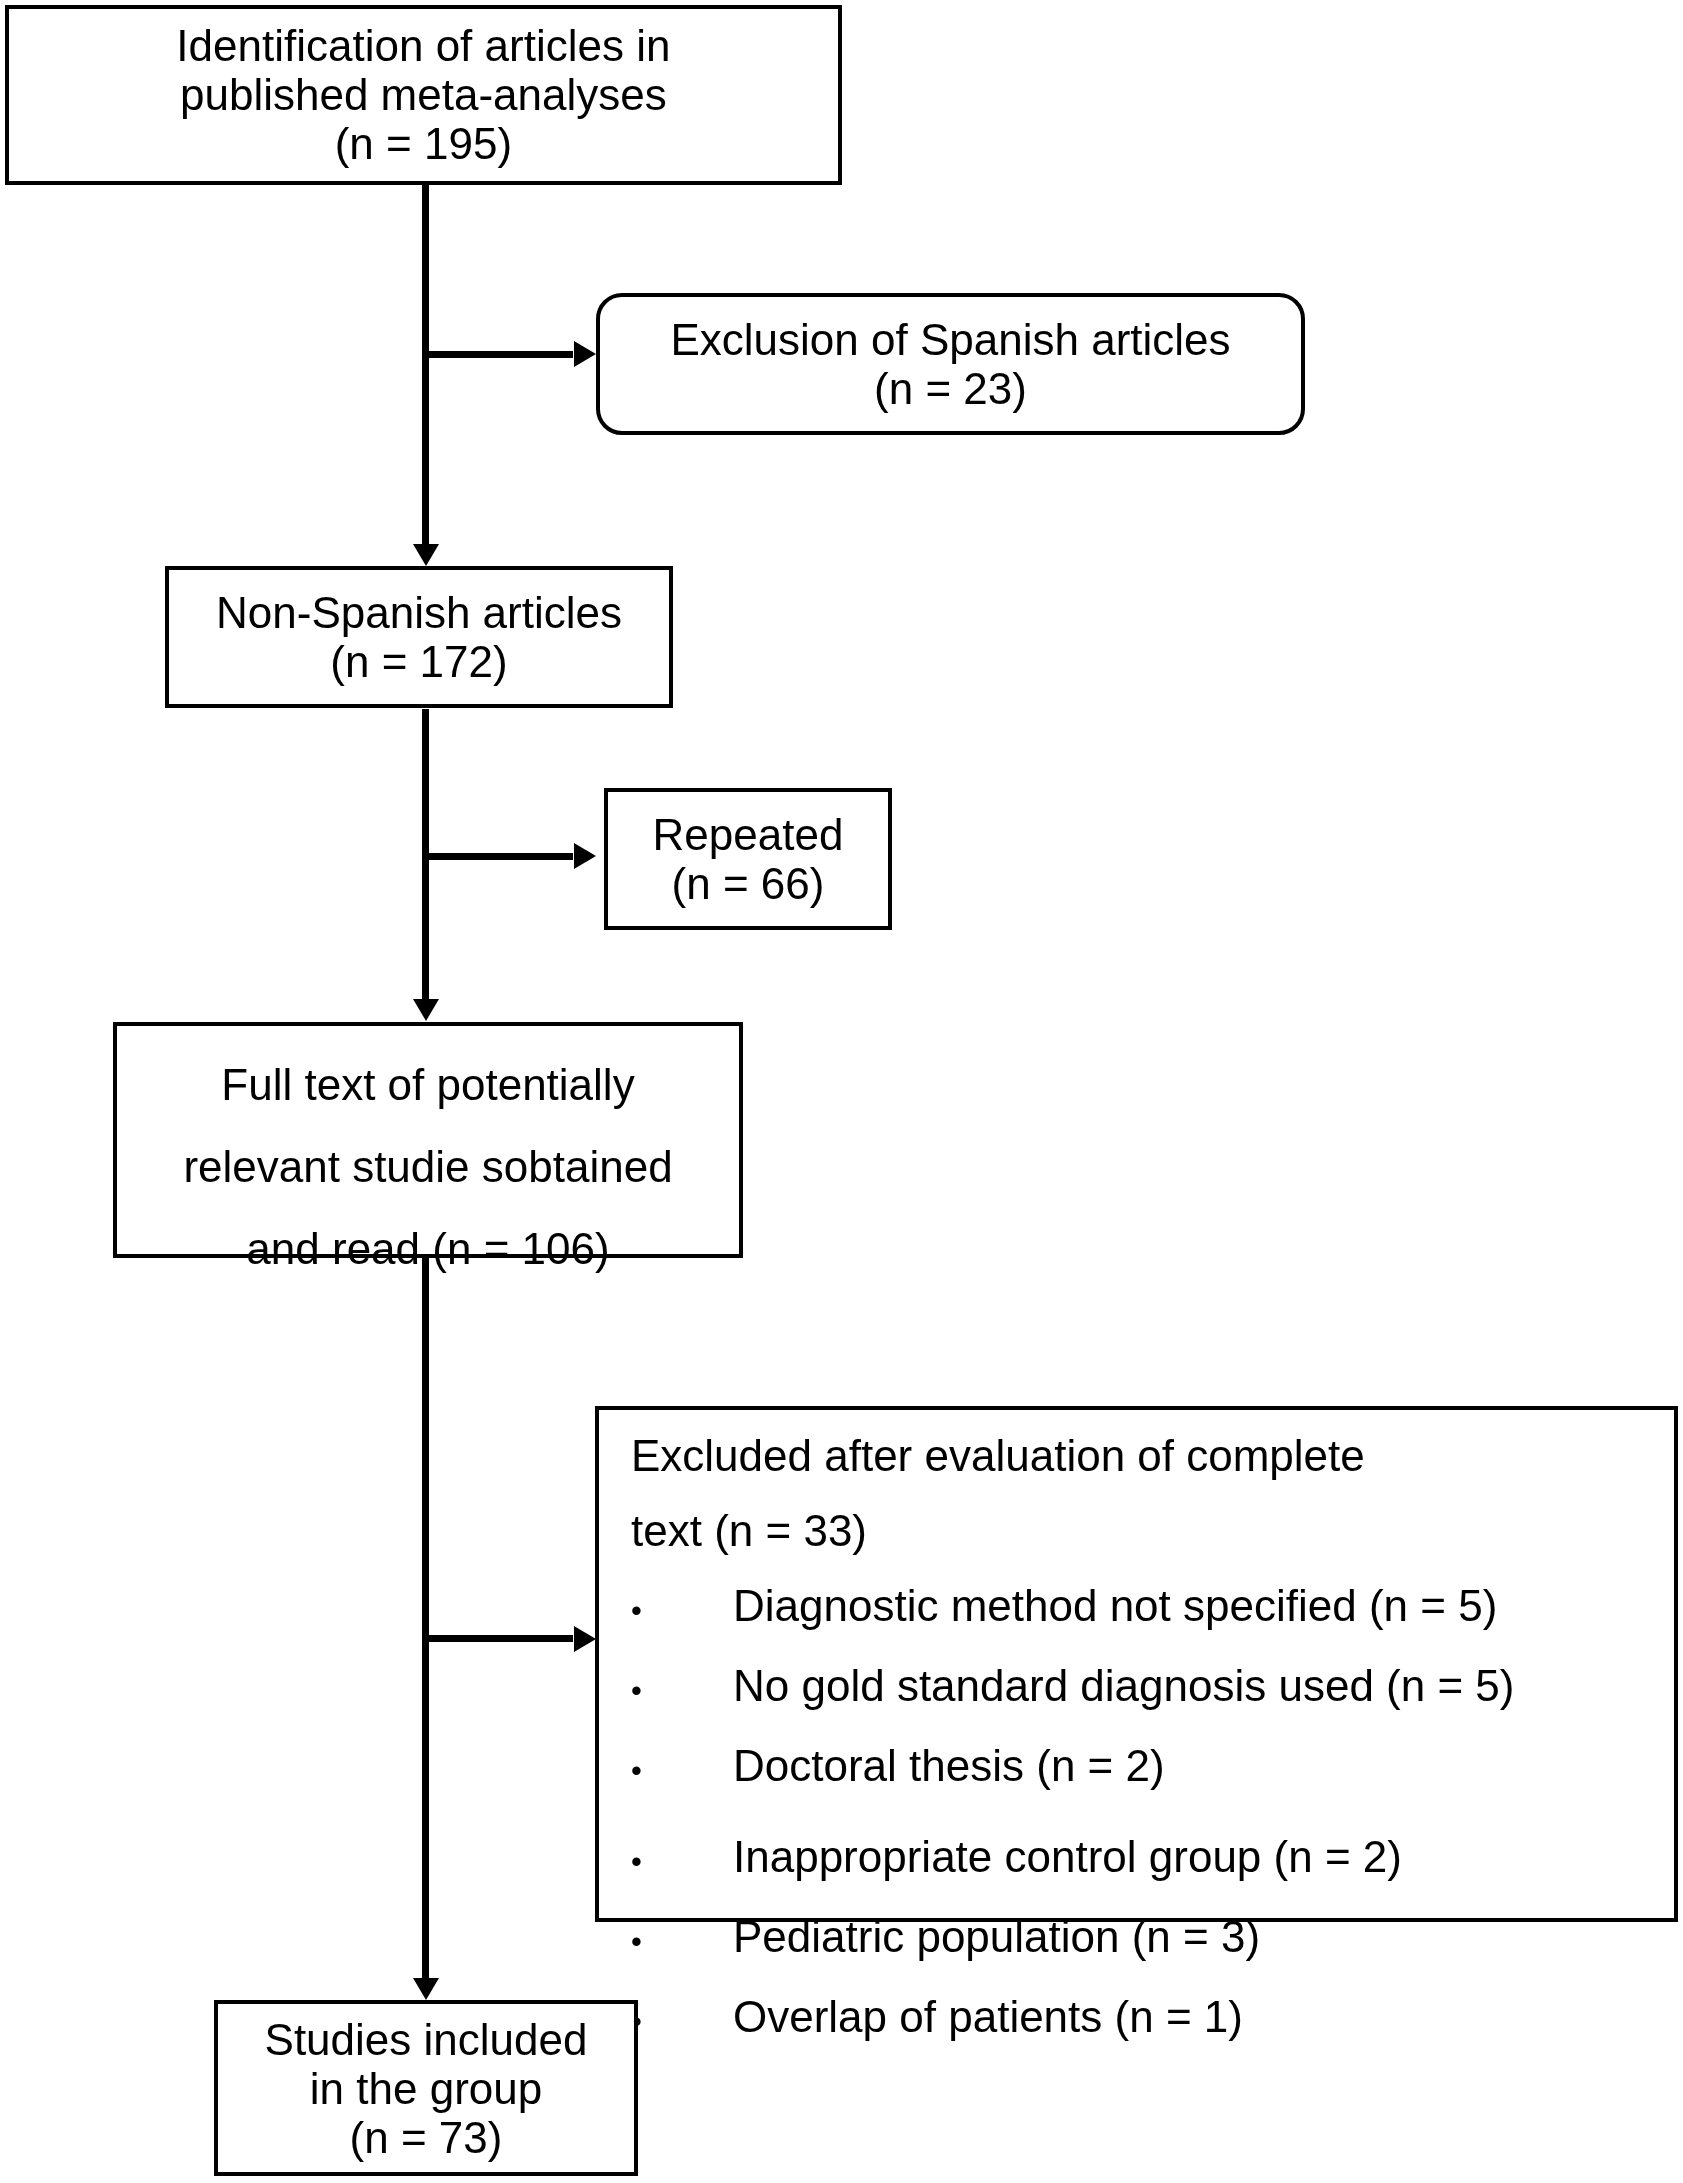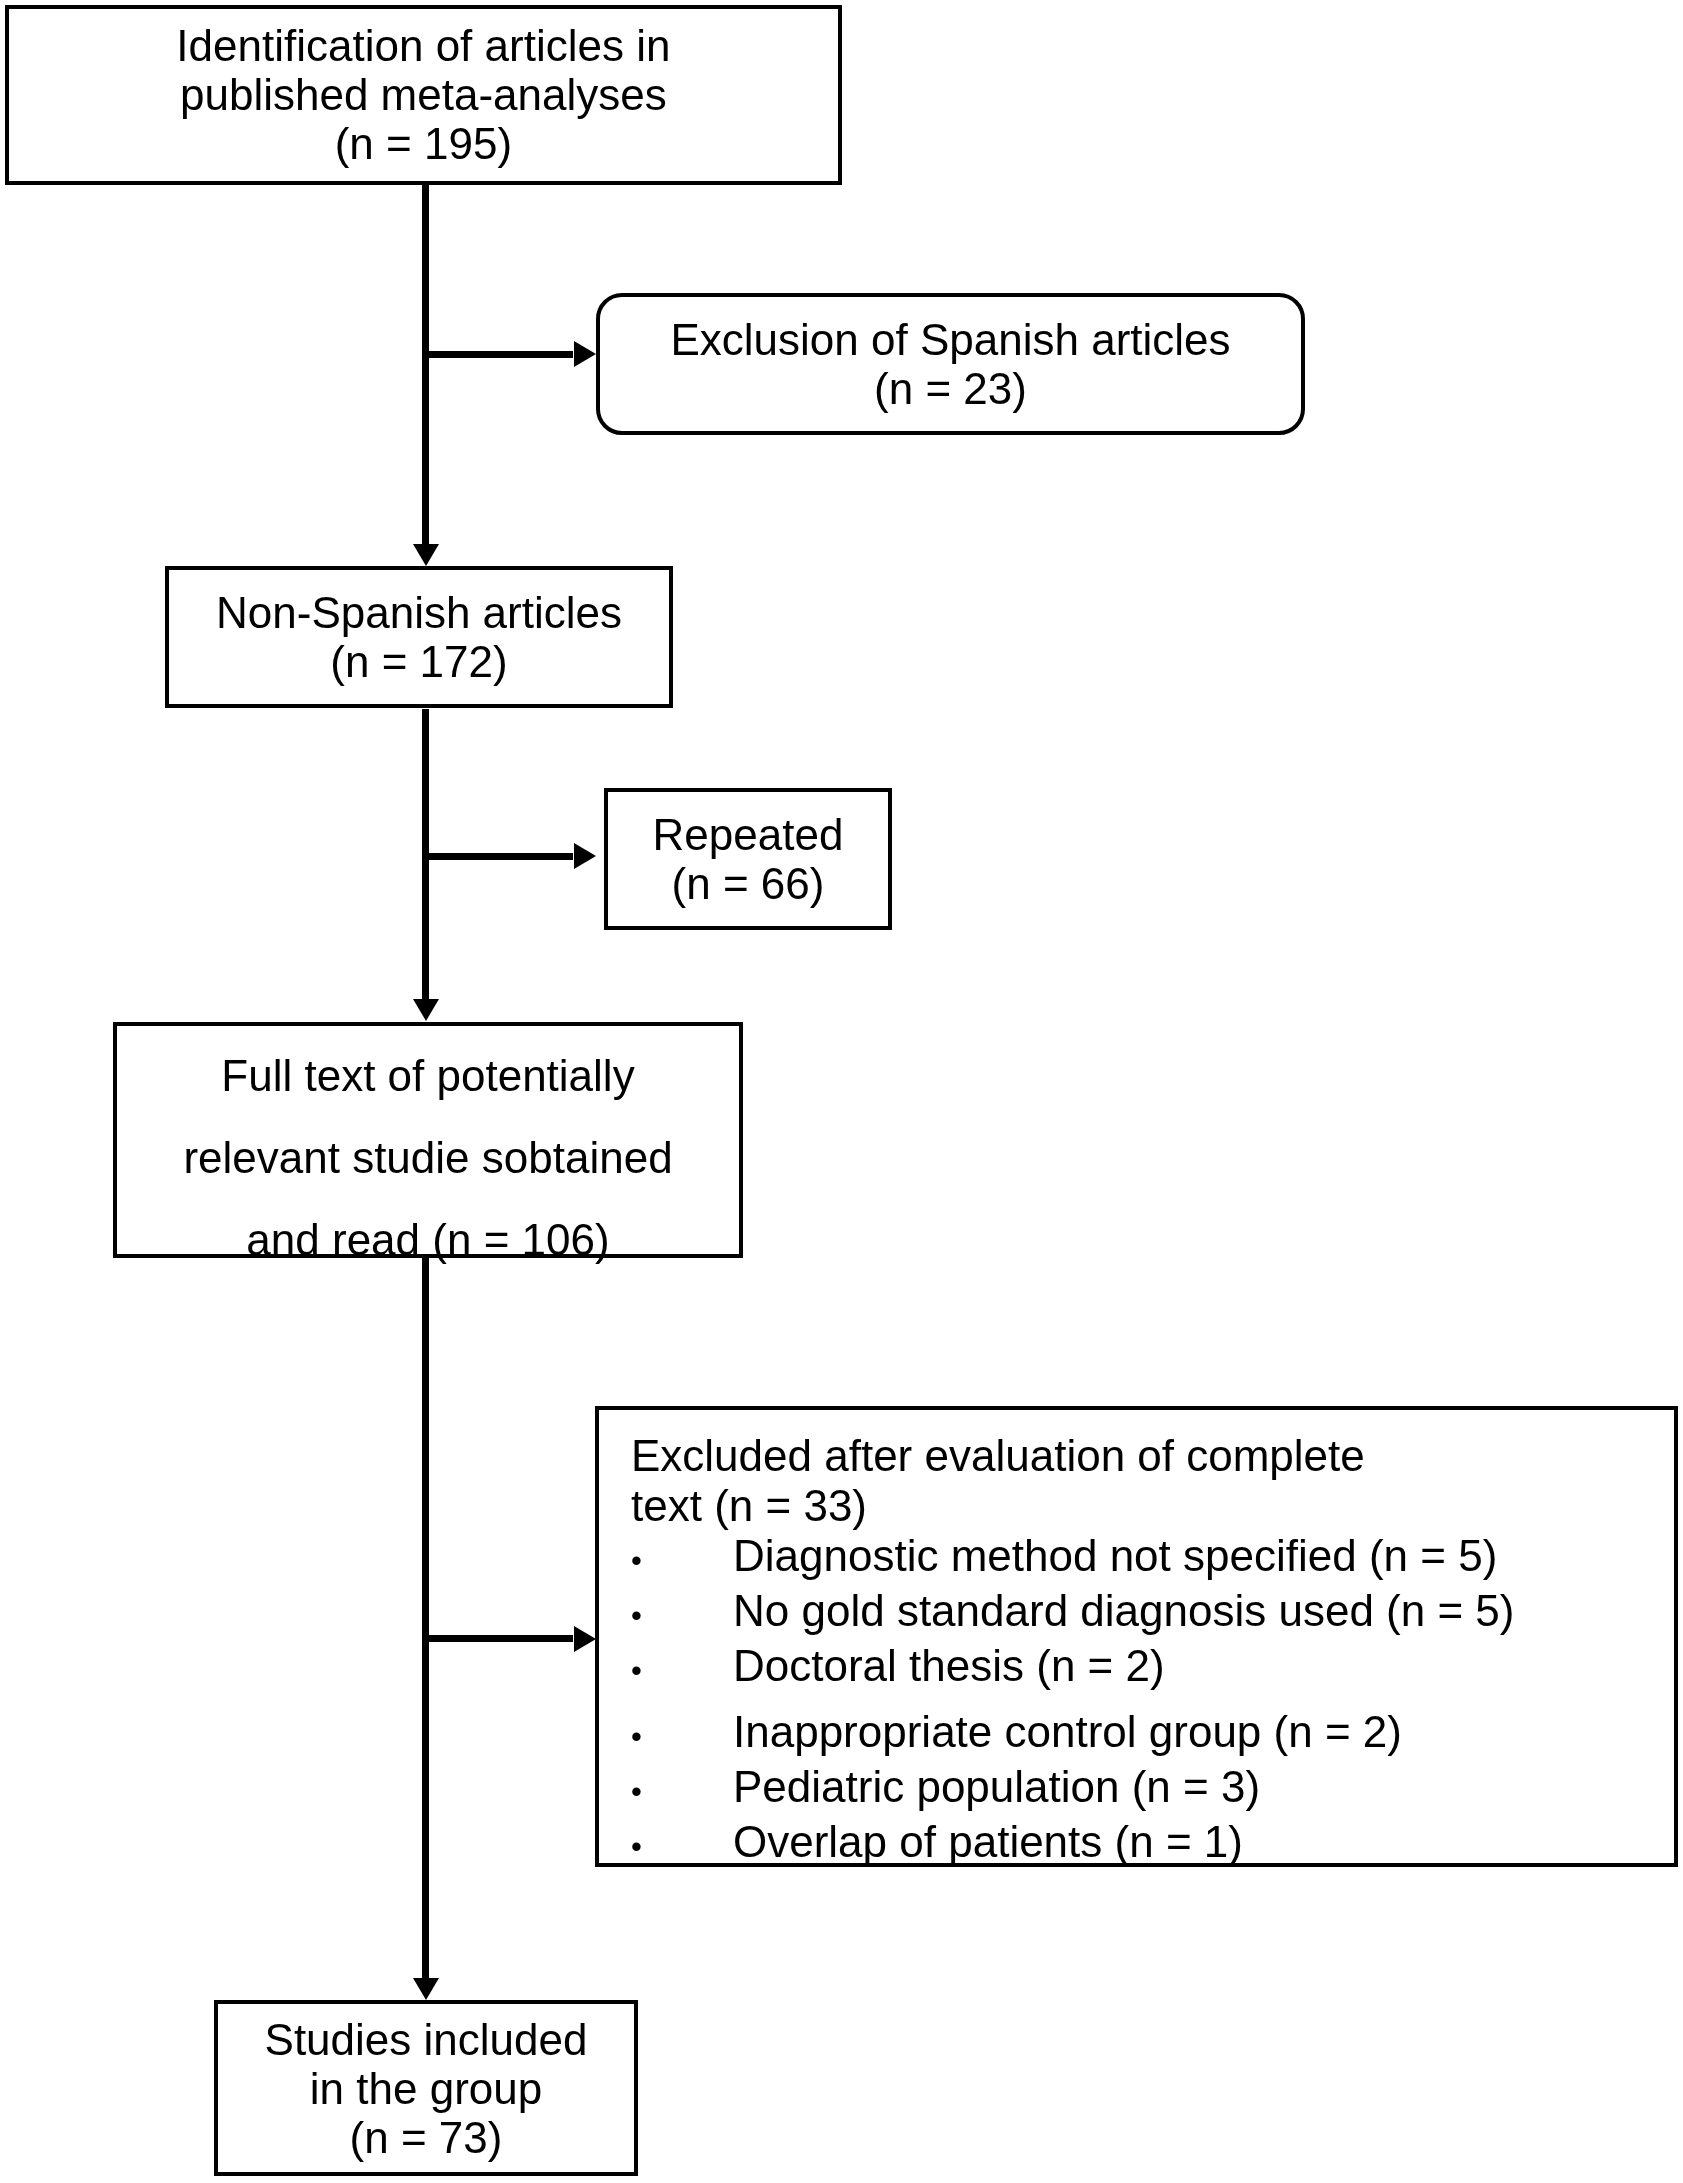--- a/index.html
+++ b/index.html
@@ -30,24 +30,24 @@
     line-height: 49px;
   }
   .box .line { display: block; white-space: nowrap; }
 
   
   #box-identification { left: 4.9px;   top: 4.9px;    width: 837px; height: 180px; }
   #box-exclusion      { left: 596px; top: 293px;  width: 709px;  height: 142px; border-radius: 26px; }
   #box-nonspanish     { left: 165px; top: 566px;  width: 508px;  height: 142px; }
   #box-repeated       { left: 596px; top: 788px;  width: 288px;  height: 142px; margin-left: 8px; }
   #box-fulltext       { left: 113px; top: 1022px; width: 630px;  height: 236px;
-                        justify-content: center; padding-top: 34px; gap: 33px; }
-  #box-excluded       { left: 595px; top: 1406px; width: 1083px; height: 461px;
+                        justify-content: space-between; padding-top: 34px; gap: 33px; }
+  #box-excluded       { left: 595px; top: 1406px; width: 1083px; height: 516px;
                         justify-content: flex-start; align-items: flex-start;
-                        text-align: left; padding: 21px 16px 0 32px; line-height: 50px; }
+                        text-align: left; padding: 21px 16px 0 32px; line-height: 50px; gap: 25px; }
   #box-included       { left: 214px; top: 2000px; width: 424px;  height: 176px; }
 
   .bullet-row {
     display: flex;
     align-items: baseline;
   }
   .bullet-row.gap { margin-top: 11.3px; }
   .bullet-dot {
     display: inline-block;
     width: 63px;

